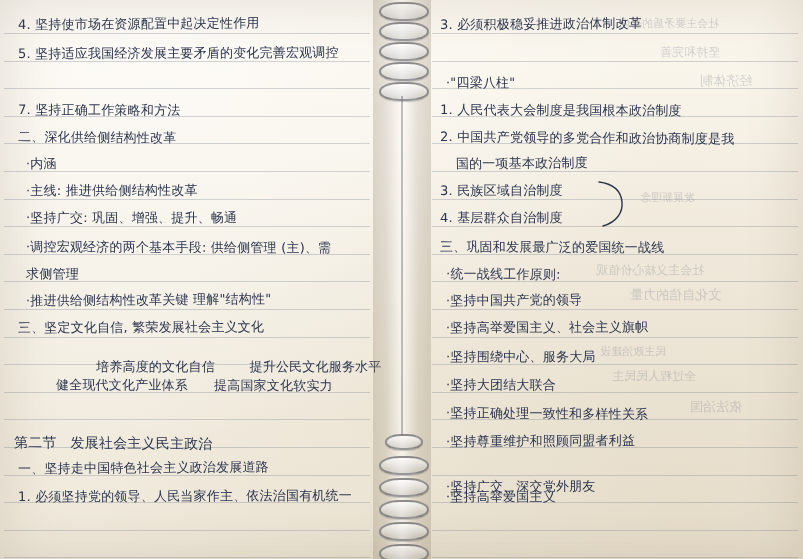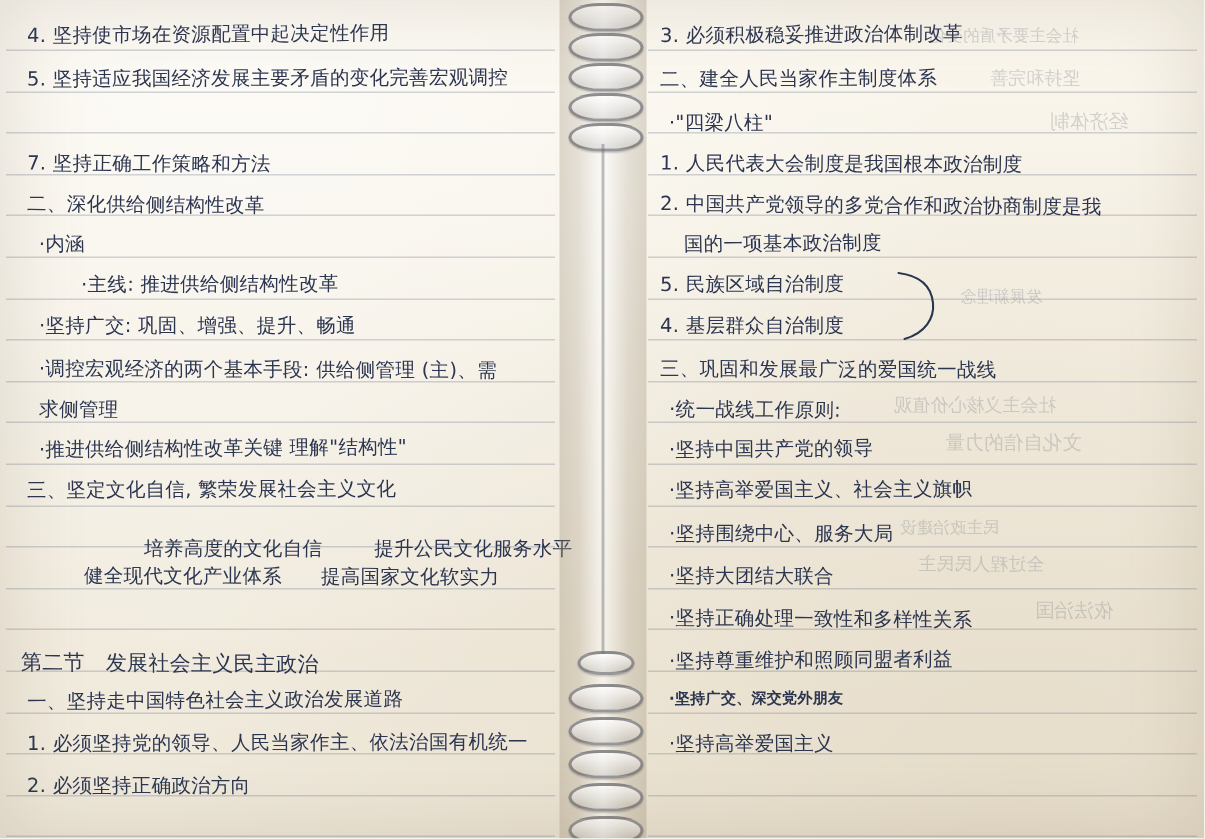--- a/index.html
+++ b/index.html
@@ -187,52 +187,50 @@
       <div class="ghost" style="left: 612px; top: 368px; font-size: 12px;">全过程人民民主</div>
       <div class="ghost" style="left: 690px; top: 398px; font-size: 13px;">依法治国</div>
     </div>
 
   <div class="col left" id="col-left">
       <div class="ln" style="left: 14px; top: 18px; font-size: 13px; transform: rotate(-0.44deg) skewX(-0.8deg);">4. 坚持使市场在资源配置中起决定性作用</div>
       <div class="ln" style="left: 14px; top: 47px; font-size: 13px; transform: rotate(-0.22deg) skewX(0deg);">5. 坚持适应我国经济发展主要矛盾的变化完善宏观调控</div>
       <div class="ln" style="left: 14px; top: 103px; font-size: 13px; transform: rotate(0.22deg) skewX(-0.8deg);">7. 坚持正确工作策略和方法</div>
       <div class="ln" style="left: 14px; top: 130px; font-size: 13px; transform: rotate(0.44deg) skewX(0deg);">二、深化供给侧结构性改革</div>
       <div class="ln" style="left: 22px; top: 157px; font-size: 13px; transform: rotate(-0.44deg) skewX(0.8deg);">·内涵</div>
-      <div class="ln" style="left: 22px; top: 184px; font-size: 13px; transform: rotate(-0.22deg) skewX(-0.8deg); margin-left: 28px;">·主线: 推进供给侧结构性改革</div>
+      <div class="ln" style="left: 22px; top: 184px; font-size: 13px; transform: rotate(-0.22deg) skewX(-0.8deg);">·主线: 推进供给侧结构性改革</div>
       <div class="ln" style="left: 22px; top: 211px; font-size: 13px; transform: rotate(0deg) skewX(0deg);">·坚持广交: 巩固、增强、提升、畅通</div>
       <div class="ln" style="left: 22px; top: 240px; font-size: 13px; transform: rotate(0.22deg) skewX(0.8deg);">·调控宏观经济的两个基本手段: 供给侧管理 (主)、需</div>
       <div class="ln" style="left: 22px; top: 267px; font-size: 13px; transform: rotate(0.44deg) skewX(-0.8deg);">求侧管理</div>
       <div class="ln" style="left: 22px; top: 294px; font-size: 13px; transform: rotate(-0.44deg) skewX(0deg);">·推进供给侧结构性改革关键 理解"结构性"</div>
       <div class="ln" style="left: 14px; top: 321px; font-size: 13px; transform: rotate(-0.22deg) skewX(0.8deg);">三、坚定文化自信, 繁荣发展社会主义文化</div>
       <div class="ln" style="left: 52px; top: 360px; font-size: 13px; transform: rotate(0deg) skewX(-0.8deg); margin-left: 40px;">培养高度的文化自信        提升公民文化服务水平</div>
       <div class="ln" style="left: 52px; top: 378px; font-size: 13px; transform: rotate(0.22deg) skewX(0deg);">健全现代文化产业体系      提高国家文化软实力</div>
       <div class="ln" style="left: 10px; top: 435px; font-size: 14px; transform: rotate(0.44deg) skewX(0.8deg);">第二节   发展社会主义民主政治</div>
       <div class="ln" style="left: 14px; top: 462px; font-size: 13px; transform: rotate(-0.44deg) skewX(-0.8deg);">一、坚持走中国特色社会主义政治发展道路</div>
       <div class="ln" style="left: 14px; top: 490px; font-size: 13px; transform: rotate(-0.22deg) skewX(0deg);">1. 必须坚持党的领导、人民当家作主、依法治国有机统一</div>
-      <div class="ln" style="left: 14px; top: 518px; font-size: 13px; transform: rotate(0deg) skewX(0.8deg);">2. 必须坚持正确政治方向</div>
     </div>
 
   <div class="col right" id="col-right">
       <div class="ln" style="left: 8px; top: 18px; font-size: 13px; transform: rotate(-0.44deg) skewX(-0.8deg);">3. 必须积极稳妥推进政治体制改革</div>
-      <div class="ln" style="left: 8px; top: 47px; font-size: 13px; transform: rotate(-0.22deg) skewX(0deg);">二、建全人民当家作主制度体系</div>
       <div class="ln" style="left: 14px; top: 76px; font-size: 13px; transform: rotate(0deg) skewX(0.8deg);">·"四梁八柱"</div>
       <div class="ln" style="left: 8px; top: 103px; font-size: 13px; transform: rotate(0.22deg) skewX(-0.8deg);">1. 人民代表大会制度是我国根本政治制度</div>
       <div class="ln" style="left: 8px; top: 130px; font-size: 13px; transform: rotate(0.44deg) skewX(0deg);">2. 中国共产党领导的多党合作和政治协商制度是我</div>
       <div class="ln" style="left: 24px; top: 157px; font-size: 13px; transform: rotate(-0.44deg) skewX(0.8deg);">国的一项基本政治制度</div>
-      <div class="ln" style="left: 8px; top: 184px; font-size: 13px; transform: rotate(-0.22deg) skewX(-0.8deg);">5. 民族区域自治制度</div>
+      <div class="ln" style="left: 8px; top: 184px; font-size: 13px; transform: rotate(-0.22deg) skewX(-0.8deg);">3. 民族区域自治制度</div>
       <div class="ln" style="left: 8px; top: 211px; font-size: 13px; transform: rotate(0deg) skewX(0deg);">4. 基层群众自治制度</div>
       <div class="ln" style="left: 8px; top: 240px; font-size: 13px; transform: rotate(0.22deg) skewX(0.8deg);">三、巩固和发展最广泛的爱国统一战线</div>
       <div class="ln" style="left: 14px; top: 267px; font-size: 13px; transform: rotate(0.44deg) skewX(-0.8deg);">·统一战线工作原则:</div>
       <div class="ln" style="left: 14px; top: 294px; font-size: 13px; transform: rotate(-0.44deg) skewX(0deg);">·坚持中国共产党的领导</div>
       <div class="ln" style="left: 14px; top: 321px; font-size: 13px; transform: rotate(-0.22deg) skewX(0.8deg);">·坚持高举爱国主义、社会主义旗帜</div>
       <div class="ln" style="left: 14px; top: 350px; font-size: 13px; transform: rotate(0deg) skewX(-0.8deg); text-align: right;">·坚持围绕中心、服务大局</div>
       <div class="ln" style="left: 14px; top: 378px; font-size: 13px; transform: rotate(0.22deg) skewX(0deg);">·坚持大团结大联合</div>
       <div class="ln" style="left: 14px; top: 406px; font-size: 13px; transform: rotate(0.44deg) skewX(0.8deg);">·坚持正确处理一致性和多样性关系</div>
       <div class="ln" style="left: 14px; top: 435px; font-size: 13px; transform: rotate(-0.44deg) skewX(-0.8deg);">·坚持尊重维护和照顾同盟者利益</div>
-      <div class="ln" style="left: 14px; top: 462px; font-size: 10px; transform: rotate(-0.22deg) skewX(0deg); font-weight: bold;">·坚持广交、深交党外朋友</div>
+      <div class="ln" style="left: 14px; top: 480px; font-size: 13px; transform: rotate(-0.22deg) skewX(0deg);">·坚持广交、深交党外朋友</div>
       <div class="ln" style="left: 14px; top: 490px; font-size: 13px; transform: rotate(0deg) skewX(0.8deg);">·坚持高举爱国主义</div>
     </div>
 
   <svg class="bracket" style="left:595px; top:178px;" width="40" height="52" viewBox="0 0 40 52">
     <path d="M4 4 C20 6, 26 14, 27 24 C28 34, 22 44, 8 48" fill="none" stroke="#2b3550" stroke-width="1.4" stroke-linecap="round"></path>
   </svg>
 
   <div class="spine" id="spine">
     <div class="spine-shadow"></div>
   <div class="ring" style="top: 2px;"></div>

